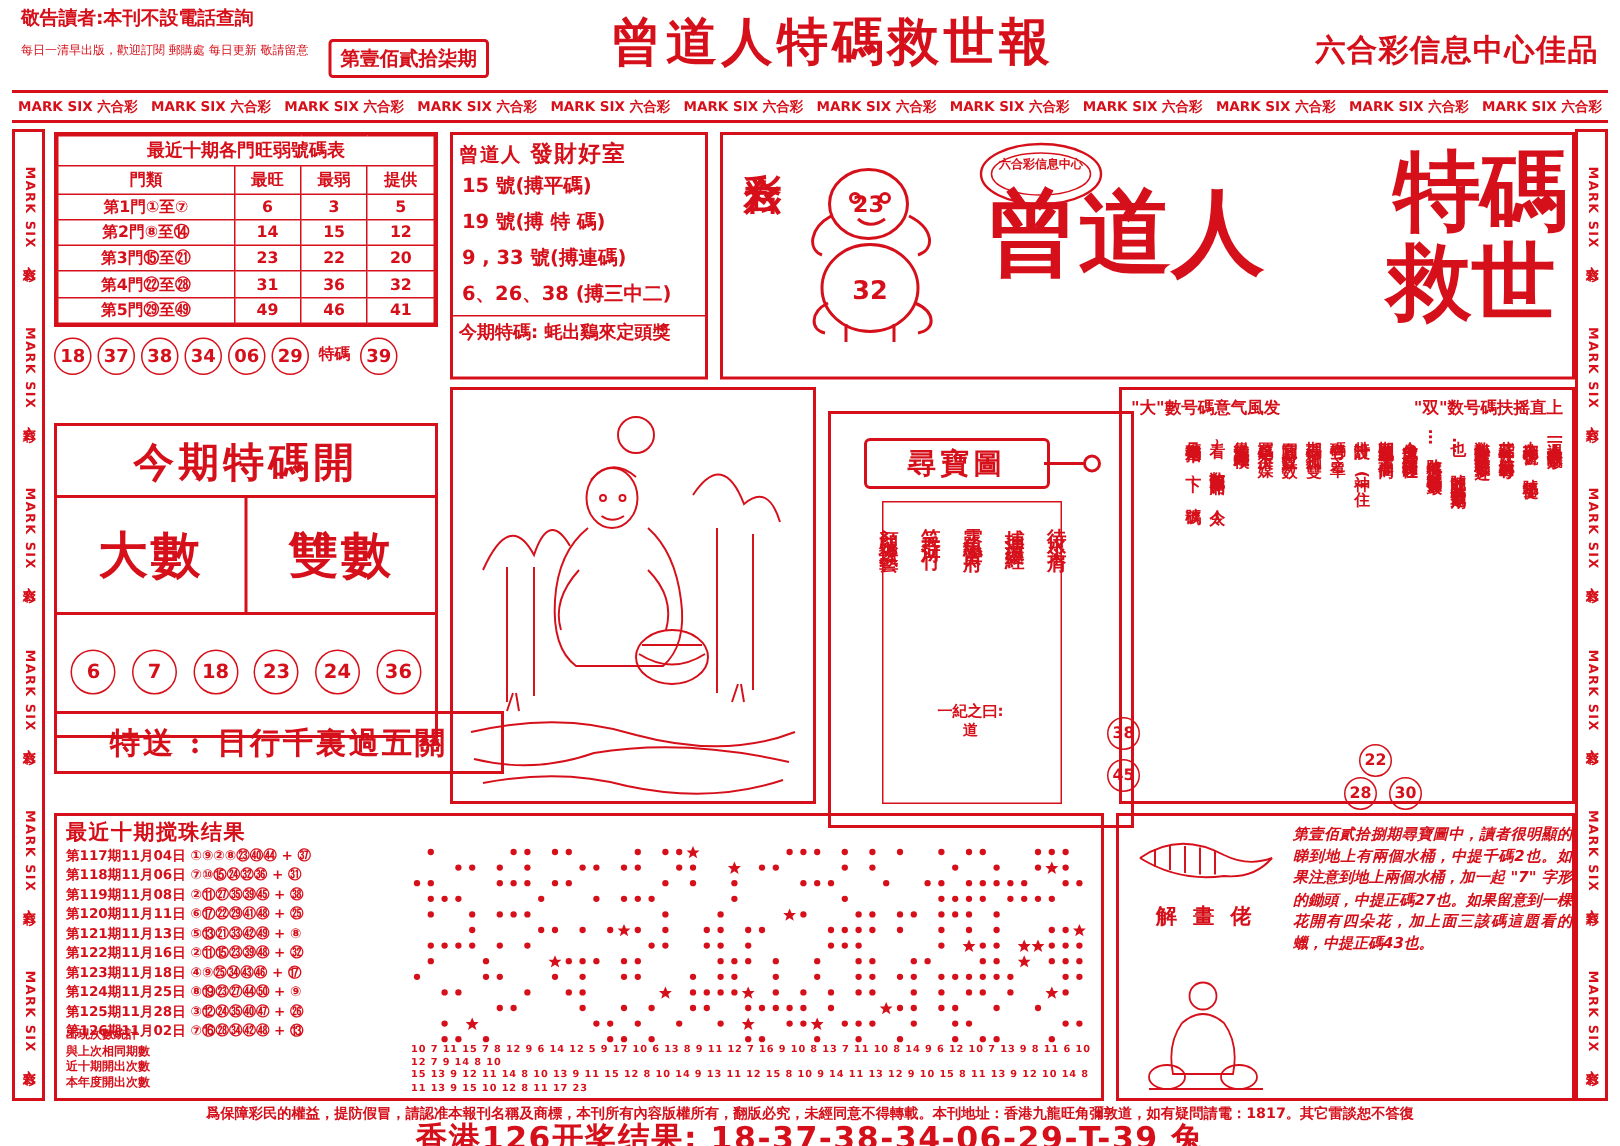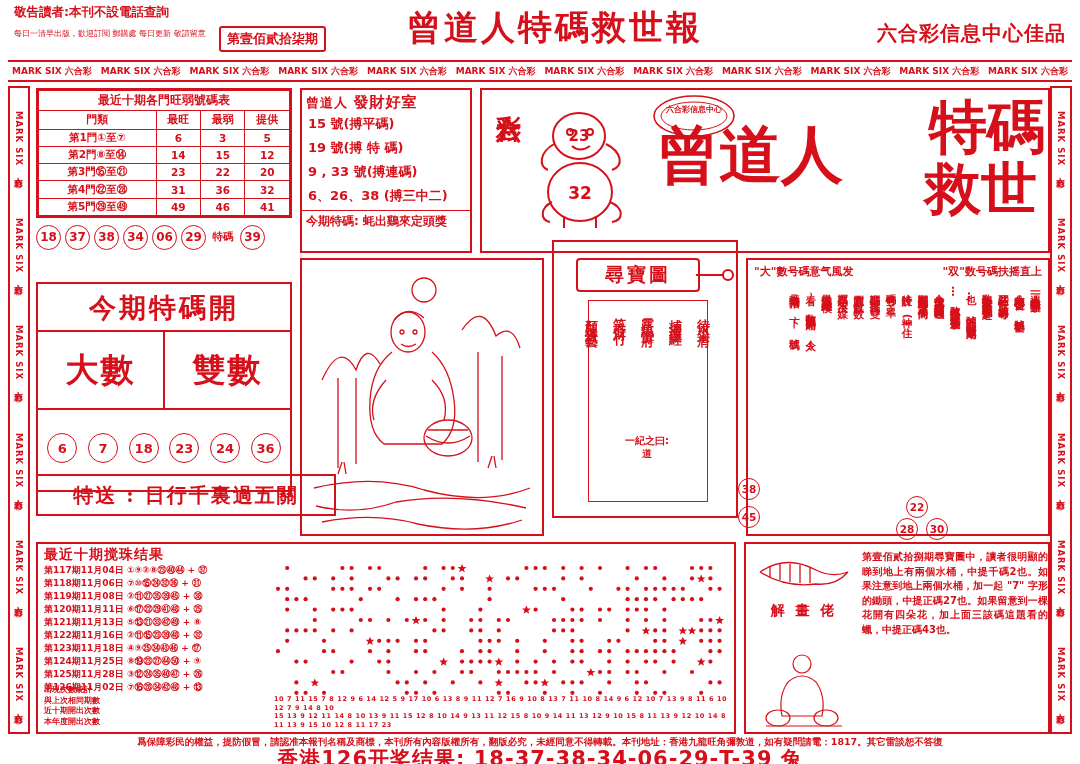--- a/index.html
+++ b/index.html
@@ -128,21 +128,21 @@
   
   .tesong{left:36px;top:474px;width:300px;height:42px;
     display:flex;align-items:center;justify-content:center;
     font-size:20px;font-weight:bold;letter-spacing:2px;
     font-family:"DejaVu Serif","Liberation Serif",serif;}
 
   
   .picbox{left:300px;top:258px;width:244px;height:278px;}
 
   
-  .xbt{left:552px;top:240px;width:186px;height:278px;}
+  .xbt{left:552px;top:274px;width:204px;height:278px;}
   .xbt .cap{
     position:absolute;left:22px;top:16px;width:120px;height:30px;
     border:2px solid #d6101a;border-radius:4px;
     display:flex;align-items:center;justify-content:center;
     font-size:19px;font-weight:bold;letter-spacing:3px;
     font-family:"DejaVu Serif","Liberation Serif",serif;background:#fff;
   }
   .xbt .scroll{
     position:absolute;left:34px;top:58px;width:118px;height:200px;
     border:1.6px solid #d6101a;
@@ -186,21 +186,21 @@
 
   
   .brbox{left:744px;top:542px;width:306px;height:192px;}
   .brbox .jiehua{
     position:absolute;left:8px;top:58px;width:100px;text-align:center;
     font-size:14px;font-weight:bold;letter-spacing:3px;
     font-family:"DejaVu Serif","Liberation Serif",serif;
   }
   .brbox .para{
     position:absolute;left:116px;top:6px;right:0;
-    font-size:10px;font-weight:bold;line-height:1.45;text-align:justify;
+    font-size:10px;font-weight:bold;line-height:1.45;text-align:justify;font-style:italic;
   }
 
   
   .footer{
     position:absolute;left:0;bottom:2px;width:1080px;height:26px;
   }
   .foot-small{
     position:absolute;left:6px;top:0;width:1068px;text-align:center;
     font-size:9.5px;font-weight:bold;
   }

